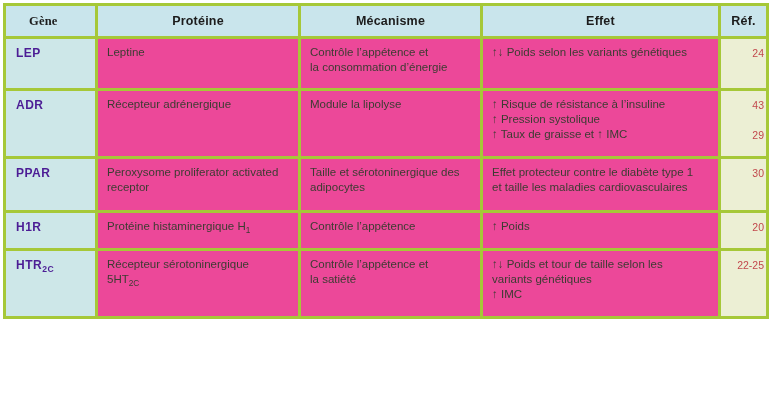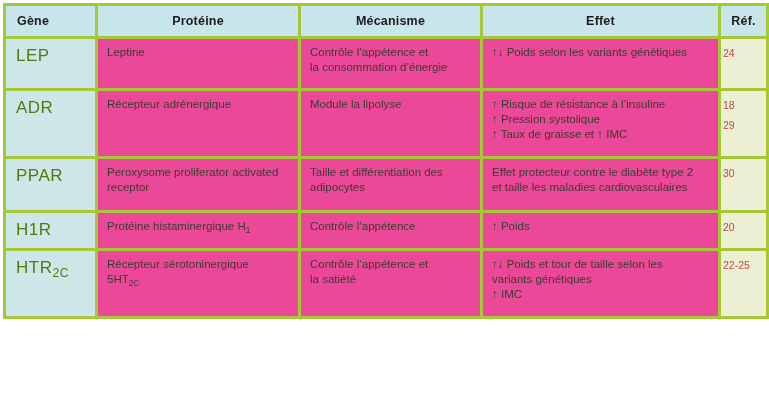--- a/index.html
+++ b/index.html
@@ -7,29 +7,29 @@
   .wrap{padding:3px 3px 0 3px;}
   table.gene-table{border-collapse:collapse;table-layout:fixed;width:763px;}
   col.c-gene{width:92px;}
   col.c-protein{width:203px;}
   col.c-mech{width:182px;}
   col.c-effect{width:238px;}
   col.c-ref{width:48px;}
   th,td{border:3px solid #a6c838;vertical-align:top;}
   th{background:#c9e5ec;height:24px;font-size:12.5px;font-weight:bold;color:#1c1c1c;
      vertical-align:middle;padding:3px 4px;letter-spacing:0.2px;}
-  th.h-gene{text-align:left;padding-left:11px;}
-  td.gene{background:#cde7e8;font-weight:normal;font-size:17px;color:#4d7c0f;
+  th.h-gene{text-align:left;padding-left:23px;font-family:Liberation Serif, serif;}
+  td.gene{background:#cde7e8;font-weight:bold;font-size:12px;color:#4c1d95;
           padding:7px 4px 4px 10px;letter-spacing:0.5px;}
   td.cell{background:#ec4899;font-size:11.5px;line-height:15px;color:#3c3c32;
           padding:6px 8px 4px 9px;}
   td.ref{background:#ecefd4;font-size:10.5px;line-height:15px;color:#c2484c;
-         text-align:left;padding:7px 2px 2px 2px;}
+         text-align:right;padding:7px 2px 2px 2px;}
   sub{font-size:0.72em;}
-  .ref-gap{margin-top:5px;}
+  .ref-gap{margin-top:15px;}
   tr.r0 td{height:38px;} tr.r1 td{height:42px;} tr.r2 td{height:54px;}
   tr.r3 td{height:40px;} tr.r4 td{height:40px;} tr.r5 td{height:24px;margin-left:32px;}
   tr.r6 td{height:54px;}
 </style>
 </head>
 <body>
 
 <div class="wrap">
 <table class="gene-table">
   <colgroup>
@@ -75,38 +75,38 @@
           </td>
       <td class="cell">
             <div>Module la lipolyse</div>
           </td>
       <td class="cell">
         <div>↑ Risque de résistance à l’insuline</div>
         <div>↑ Pression systolique</div>
         <div>↑ Taux de graisse et ↑ IMC</div>
       </td>
       <td class="ref">
-        <div>18</div>
+        <div>43</div>
         <div class="ref-gap">29</div>
       </td>
     </tr>
 
 
     <tr class="r4">
       <td class="gene"><span>PPAR</span></td>
       <td class="cell">
         <div>Peroxysome proliferator activated</div>
         <div>receptor</div>
       </td>
       <td class="cell">
-        <div>Taille et différentiation des</div>
+        <div>Taille et sérotoninergique des</div>
         <div>adipocytes</div>
       </td>
       <td class="cell">
-        <div>Effet protecteur contre le diabète type 2</div>
+        <div>Effet protecteur contre le diabète type 1</div>
         <div>et taille les maladies cardiovasculaires</div>
       </td>
       <td class="ref">
             <div>30</div>
           </td>
     </tr>
 
     <tr class="r5">
       <td class="gene"><span>H1R</span></td>
       <td class="cell">

